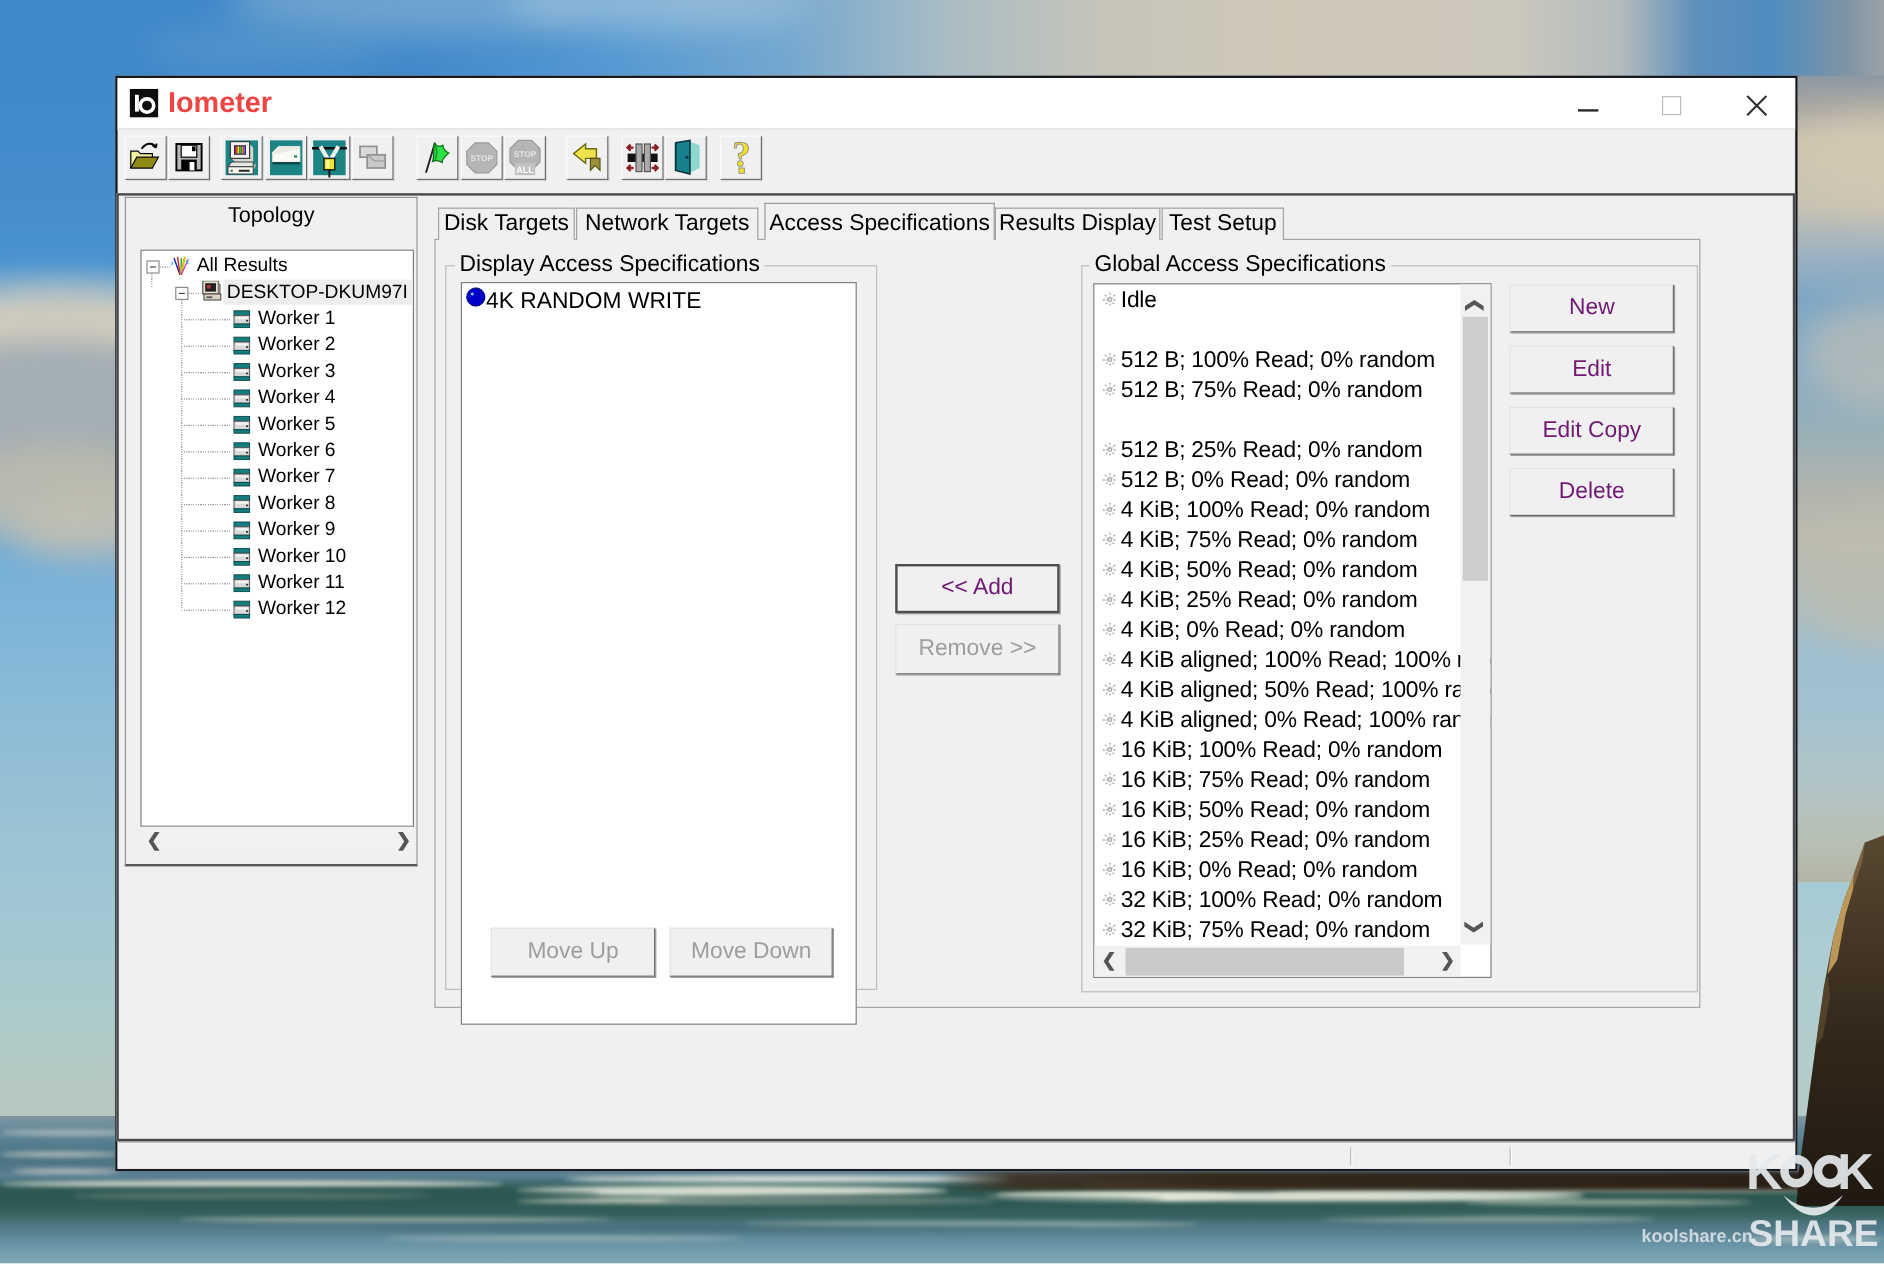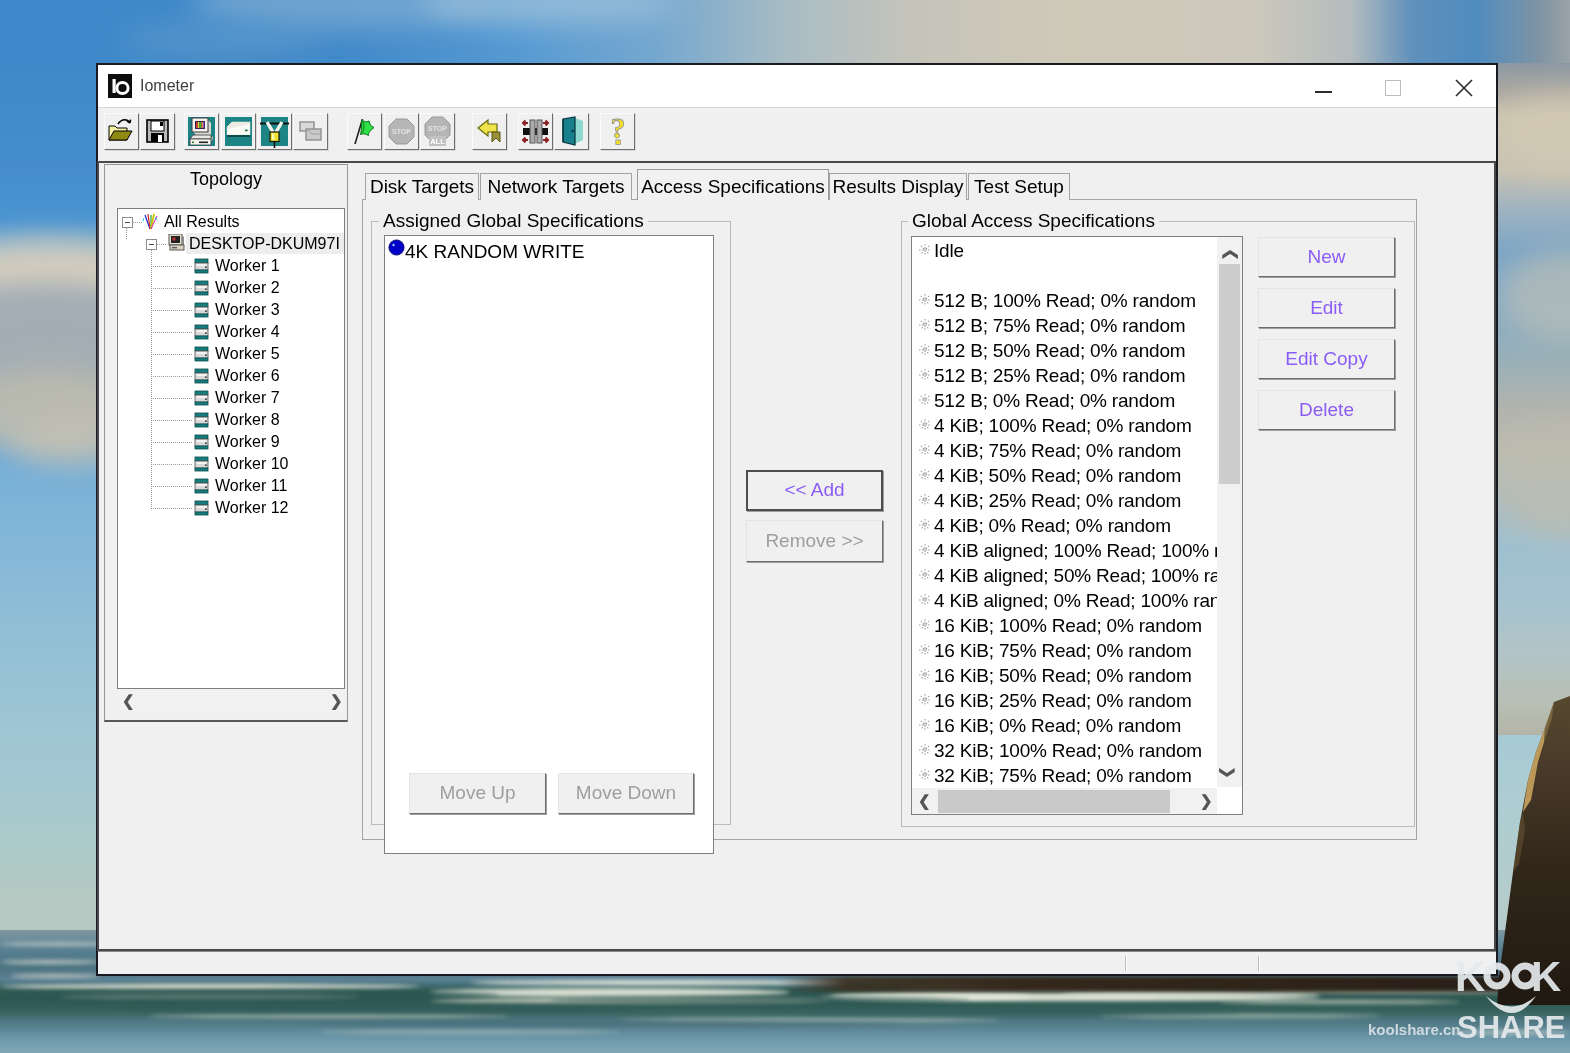--- a/index.html
+++ b/index.html
@@ -15,21 +15,21 @@
     background:linear-gradient(180deg,#4089c9 0%,#458dcb 12%,#4a94d1 18%,#77aacc 21.5%,#cfcabc 24%,#a9b2b6 28%,#9fadb4 33%,#b3b5ad 37%,#95b5c8 41%,#74add6 45%,#7db3d8 50%,#85b8d8 56%,#8ebdd6 63%,#97c2d4 70%,#9ec5d3 76%,#a3c8d2 82%,#aacacc 88%,#afcac6 92%,#b5c9c2 96%,#b7c8c0 100%);}
   #skyright{left:1496px;top:63px;width:74px;height:672px;
     background:linear-gradient(180deg,#8b98a3 0%,#aaa8a2 4%,#cdc4b0 8%,#c8c2b2 16%,#9db2c0 22%,#7ca6c6 28%,#84aac6 36%,#98b0b8 44%,#b3b4ad 52%,#bdbcb0 58%,#aebdbd 64%,#9fc0d0 72%,#a5c2cf 80%,#b2c4c6 88%,#b8bfb4 95%,#b2b4a6 100%);}
   #ocean{left:0;top:930px;width:1570px;height:123px;
     background:linear-gradient(180deg,#7f97a0 0%,#65899a 10%,#527b8d 20%,#4c7482 30%,#56798b 37%,#5c8194 40%,#45707b 44%,#305b55 49%,#2d5751 56%,#325d58 63%,#3a6560 67%,#4b7580 73%,#577f8c 78%,#628ea0 84%,#6f9aab 90%,#78a1b2 95%,#7fa7b6 100%);}
   .foam{position:absolute;border-radius:50%;filter:blur(2px);}
   .cl{position:absolute;border-radius:50%;filter:blur(14px);}
   
   #win{left:96px;top:63px;width:1402px;height:913px;background:#f0f0f0;border:2px solid #171a20;box-sizing:border-box;}
   #titlebar{left:98px;top:65px;width:1398px;height:43px;background:#ffffff;}
-  #apptitle{left:140px;top:75px;width:200px;height:22px;font-size:16px;color:#404040;line-height:22px;}
+  #apptitle{left:140px;top:75px;width:200px;height:22px;font-size:24px;color:#ef4444;line-height:22px;font-weight:bold;}
   #btnmin{left:1315px;top:91px;width:17px;height:2px;background:#2c2c2c;}
   #btnmax{left:1385px;top:80px;width:14px;height:14px;border:1px solid #bdbdbd;}
   #tbar-sep{left:98px;top:107px;width:1398px;height:1px;background:#d8d8d8;}
   .tbtn{position:absolute;top:113px;width:35px;height:37px;background:#f0f0f0;box-sizing:border-box;
     border:1px solid;border-color:#fbfbfb #6f6f6f #6f6f6f #fbfbfb;box-shadow:1px 1px 0 #35353520;}
   #frame{left:97px;top:161px;width:1399px;height:790px;border:2px solid #47494d;background:#f0f0f0;box-sizing:border-box;}
   #statusbar{left:98px;top:951px;width:1398px;height:23px;background:#f0f0f0;border-top:1px solid #8a8a8a;box-sizing:border-box;}
   .ssep{position:absolute;top:956px;width:1px;height:15px;background:#bdbdbd;box-shadow:1px 0 0 #fff;}
   
   #tpanel{left:104px;top:164px;width:244px;height:558px;border:1px solid #979797;border-bottom:2px solid #58585a;background:#f0f0f0;box-sizing:border-box;}
@@ -43,21 +43,21 @@
   #hscroll{left:118px;top:689px;width:226px;height:23px;background:#f1f1f1;}
   
   .tab{position:absolute;top:173px;height:27px;background:#f0f0f0;border:1px solid #a3a3a3;border-bottom:none;box-sizing:border-box;
     font-size:19px;color:#000;text-align:center;line-height:25px;white-space:nowrap;}
   #tabactive{position:absolute;left:637px;top:169px;width:192px;height:31px;background:#f1f1f1;border:1px solid #9a9a9a;border-bottom:none;box-sizing:border-box;z-index:5;font-size:19px;text-align:center;line-height:33px;white-space:nowrap;}
   #tabpage{left:362px;top:199px;width:1055px;height:641px;background:#f0f0f0;border:1px solid #a5a5a5;box-sizing:border-box;}
   
   .group{position:absolute;border:1px solid #bcbcbc;box-sizing:border-box;}
   .glabel{position:absolute;background:#f0f0f0;font-size:19px;color:#000;height:22px;line-height:22px;padding:0 4px;white-space:nowrap;}
   .lbox{position:absolute;background:#fff;border:1px solid #7f7f7f;box-sizing:border-box;overflow:hidden;}
-  .btn{position:absolute;background:#f0f0f0;box-sizing:border-box;font-size:19px;color:#8b5cf6;text-align:center;
+  .btn{position:absolute;background:#f0f0f0;box-sizing:border-box;font-size:19px;color:#701a75;text-align:center;
     border:1px solid;border-color:#e4e4e4 #6d6d6d #6d6d6d #e4e4e4;box-shadow:1px 1px 0 #9e9e9e;}
   .btn.dis{color:#9e9e9e;}
   .btn.def{border:2px solid #4d4d4d;}
   .li2{position:absolute;left:0;width:330px;height:25px;font-size:19px;line-height:25px;color:#000;white-space:nowrap;overflow:hidden;letter-spacing:-0.2px;}
   .spark{position:absolute;left:5px;top:4px;width:16px;height:16px;}
   
   #vscroll{left:1217px;top:237px;width:25px;height:550px;background:#f1f1f1;}
   #vthumb{left:1219px;top:264px;width:21px;height:220px;background:#cdcdcd;}
   #hscroll2{left:912px;top:788px;width:305px;height:26px;background:#f1f1f1;}
   #hthumb2{left:938px;top:790px;width:232px;height:23px;background:#c9c9c9;}
@@ -409,21 +409,21 @@
   </div>
 
   <div class="a" id="tabpage"></div>
   <div class="tab" style="left:365px;width:114px;">Disk Targets</div>
   <div class="tab" style="left:480px;width:152px;">Network Targets</div>
   <div class="tab" style="left:829px;width:138px;">Results Display</div>
   <div class="tab" style="left:968px;width:102px;">Test Setup</div>
   <div id="tabactive">Access Specifications</div>
 
   <div class="group" style="left:371px;top:221px;width:360px;height:604px;"></div>
-  <div class="glabel" style="left:379px;top:210px;">Assigned Global Specifications</div>
+  <div class="glabel" style="left:379px;top:210px;">Display Access Specifications</div>
   <div class="lbox" id="lbox1" style="left:384px;top:235px;width:330px;height:619px;">
     <svg class="a" style="left:3px;top:3px;" width="17" height="17" viewBox="0 0 17 17">
       <circle cx="8.5" cy="8.5" r="7.6" fill="#0000c8" stroke="#000060" stroke-width="0.8"></circle>
       <path d="M5.5 4.5 L7 6 L5.5 7.5 L4 6 Z" fill="#9ad0ff"></path>
     </svg>
     <div style="position:absolute;left:20px;top:4px;font-size:19px;line-height:24px;color:#000;white-space:nowrap;">4K RANDOM WRITE</div>
   </div>
   <div class="btn dis" style="left:409px;top:773px;width:137px;height:41px;line-height:38px;">Move Up</div>
   <div class="btn dis" style="left:558px;top:773px;width:136px;height:41px;line-height:38px;">Move Down</div>
 
@@ -446,27 +446,20 @@
           <circle cx="8" cy="8" r="1.2" fill="#fff" stroke="#9a9a9a" stroke-width="0.6"></circle>
         </svg>
         <span style="position:absolute;left:22px;top:0;">512 B; 100% Read; 0% random</span>
       </div>
     <div class="li2" style="top:76px;">
         <svg class="spark" width="16" height="16" viewBox="0 0 16 16">
           <path d="M8 2 L8 14 M2 8 L14 8 M3.8 3.8 L12.2 12.2 M12.2 3.8 L3.8 12.2" stroke="#a2a2a2" stroke-width="1.1" fill="none" stroke-dasharray="1.6 1.4"></path>
           <circle cx="8" cy="8" r="1.2" fill="#fff" stroke="#9a9a9a" stroke-width="0.6"></circle>
         </svg>
         <span style="position:absolute;left:22px;top:0;">512 B; 75% Read; 0% random</span>
-      </div>
-    <div class="li2" style="top:101px;">
-        <svg class="spark" width="16" height="16" viewBox="0 0 16 16">
-          <path d="M8 2 L8 14 M2 8 L14 8 M3.8 3.8 L12.2 12.2 M12.2 3.8 L3.8 12.2" stroke="#a2a2a2" stroke-width="1.1" fill="none" stroke-dasharray="1.6 1.4"></path>
-          <circle cx="8" cy="8" r="1.2" fill="#fff" stroke="#9a9a9a" stroke-width="0.6"></circle>
-        </svg>
-        <span style="position:absolute;left:22px;top:0;">512 B; 50% Read; 0% random</span>
       </div>
     <div class="li2" style="top:126px;">
         <svg class="spark" width="16" height="16" viewBox="0 0 16 16">
           <path d="M8 2 L8 14 M2 8 L14 8 M3.8 3.8 L12.2 12.2 M12.2 3.8 L3.8 12.2" stroke="#a2a2a2" stroke-width="1.1" fill="none" stroke-dasharray="1.6 1.4"></path>
           <circle cx="8" cy="8" r="1.2" fill="#fff" stroke="#9a9a9a" stroke-width="0.6"></circle>
         </svg>
         <span style="position:absolute;left:22px;top:0;">512 B; 25% Read; 0% random</span>
       </div>
     <div class="li2" style="top:151px;">
         <svg class="spark" width="16" height="16" viewBox="0 0 16 16">

